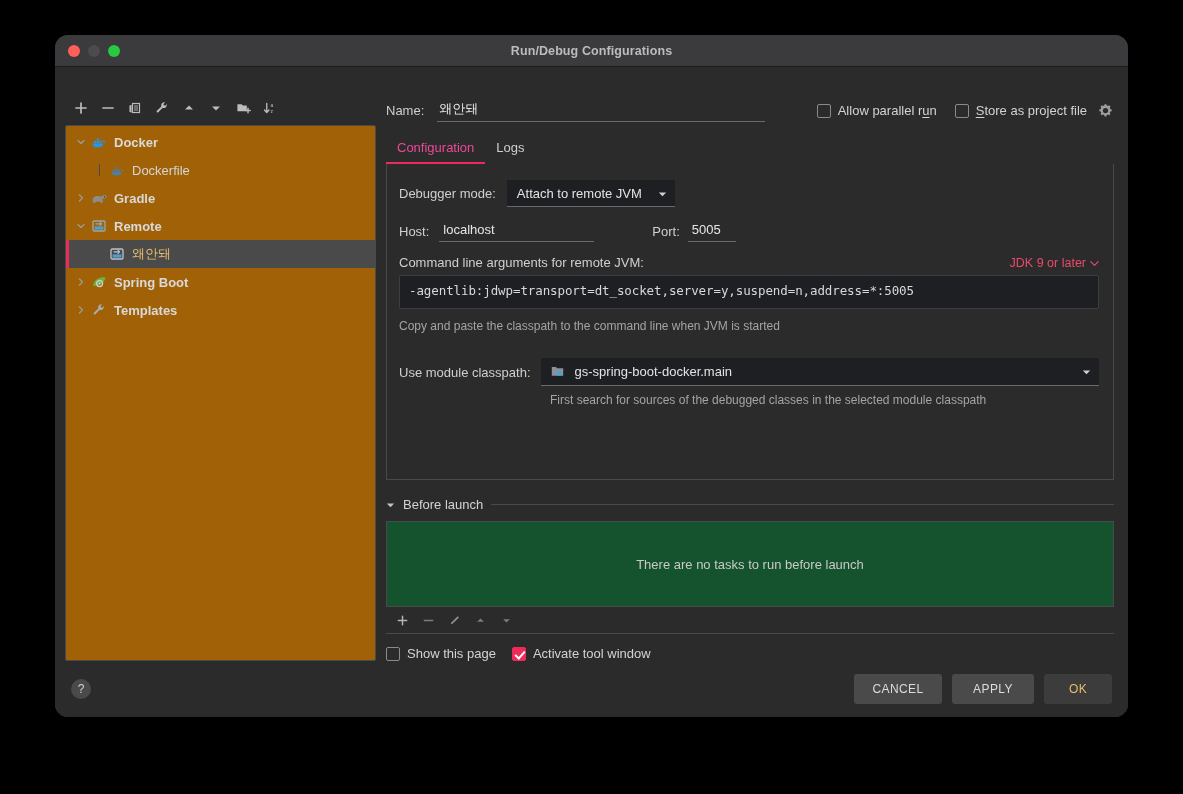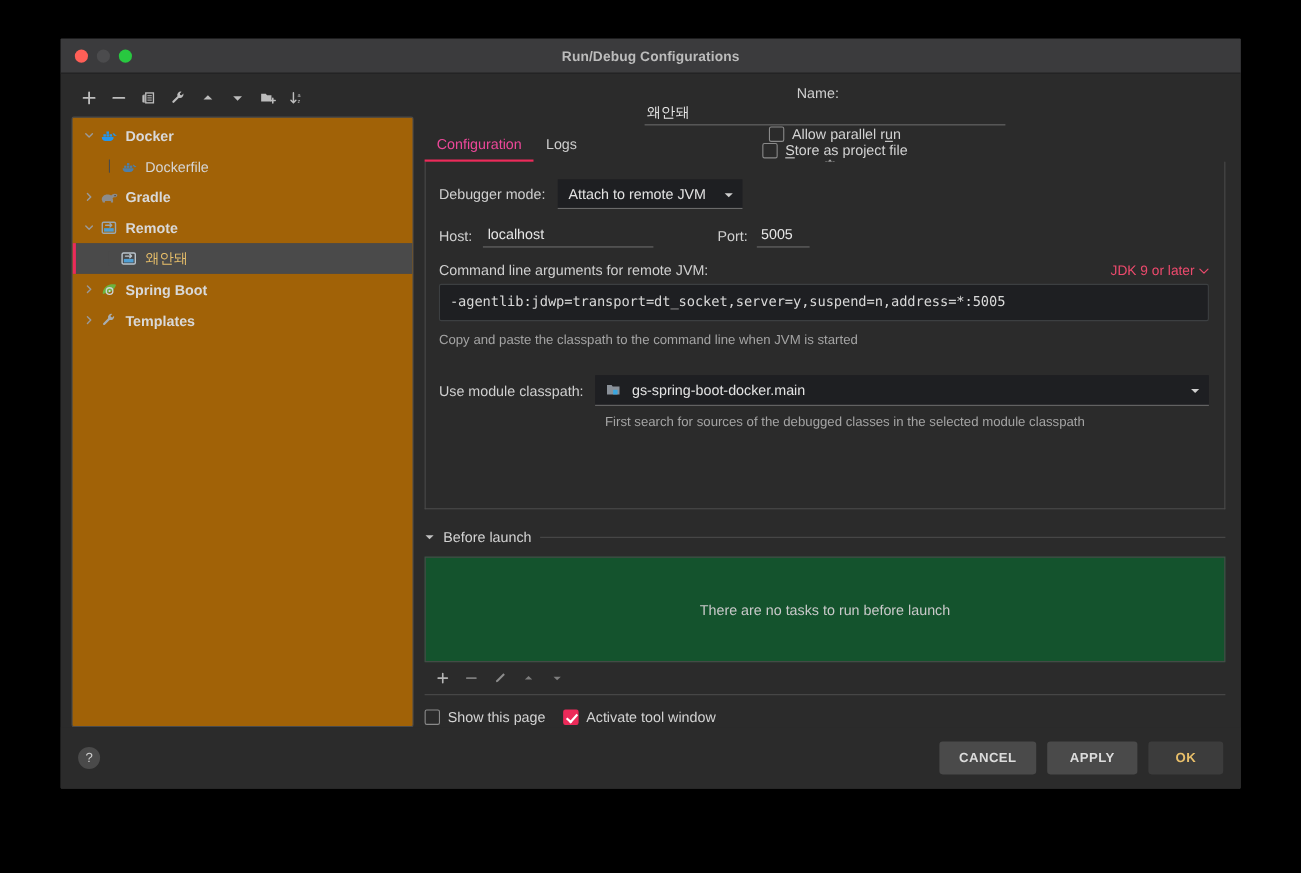--- a/index.html
+++ b/index.html
@@ -11,25 +11,26 @@
     font-family: "Liberation Sans", sans-serif;
     overflow: hidden;
   }
 
   
   .window {
     position: absolute;
     left: 55px; top: 35px;
     width: 1073px; height: 682px;
     background: #2b2b2b;
-    border-radius: 1px;
+    border-radius: 13px;
     box-shadow: 0 18px 50px rgba(0,0,0,0.85);
     overflow: hidden;
     display: flex;
     flex-direction: column;
+    gap: 19px;
   }
 
   .titlebar {
     height: 32px;
     background: #3b3b3d;
     border-bottom: 1px solid #1d1d1d;
     position: relative;
     flex: 0 0 32px;
     display: flex;
     align-items: center;
@@ -145,21 +146,20 @@
     display: flex;
     flex-direction: column;
     padding: 0 14px 0 10px;
     min-width: 0;
   }
   .name-row {
     display: flex; align-items: center;
     height: 40px;
     padding-top: 10px;
     gap: 0;
-    flex-direction: column;
   }
   .name-label {
     font-size: 13px; color: #cfcfcf;
     margin-right: 13px;
   }
   .name-input {
     width: 328px;
     background: transparent;
     border: none;
     border-bottom: 1px solid #6a6a6a;
@@ -371,21 +371,21 @@
     cursor: default;
   }
   .footer-spacer { flex: 1 1 auto; }
   .btn {
     height: 30px;
     min-width: 88px;
     padding: 0 15px;
     background: #4a4a4a;
     border: none; border-radius: 3px;
     color: #dcdcdc;
-    font-size: 12px; font-weight: bold;
+    font-size: 12px; font-weight: normal;
     letter-spacing: 0.4px;
     font-family: "Liberation Sans", sans-serif;
     display: flex; align-items: center; justify-content: center;
     margin-left: 10px;
     cursor: default;
   }
   .btn.ok { background: #3c3c3c; color: #e8bf6a; min-width: 68px; }
   .btn.cancel { min-width: 88px; }
   .btn.apply { min-width: 82px; }
 </style>

